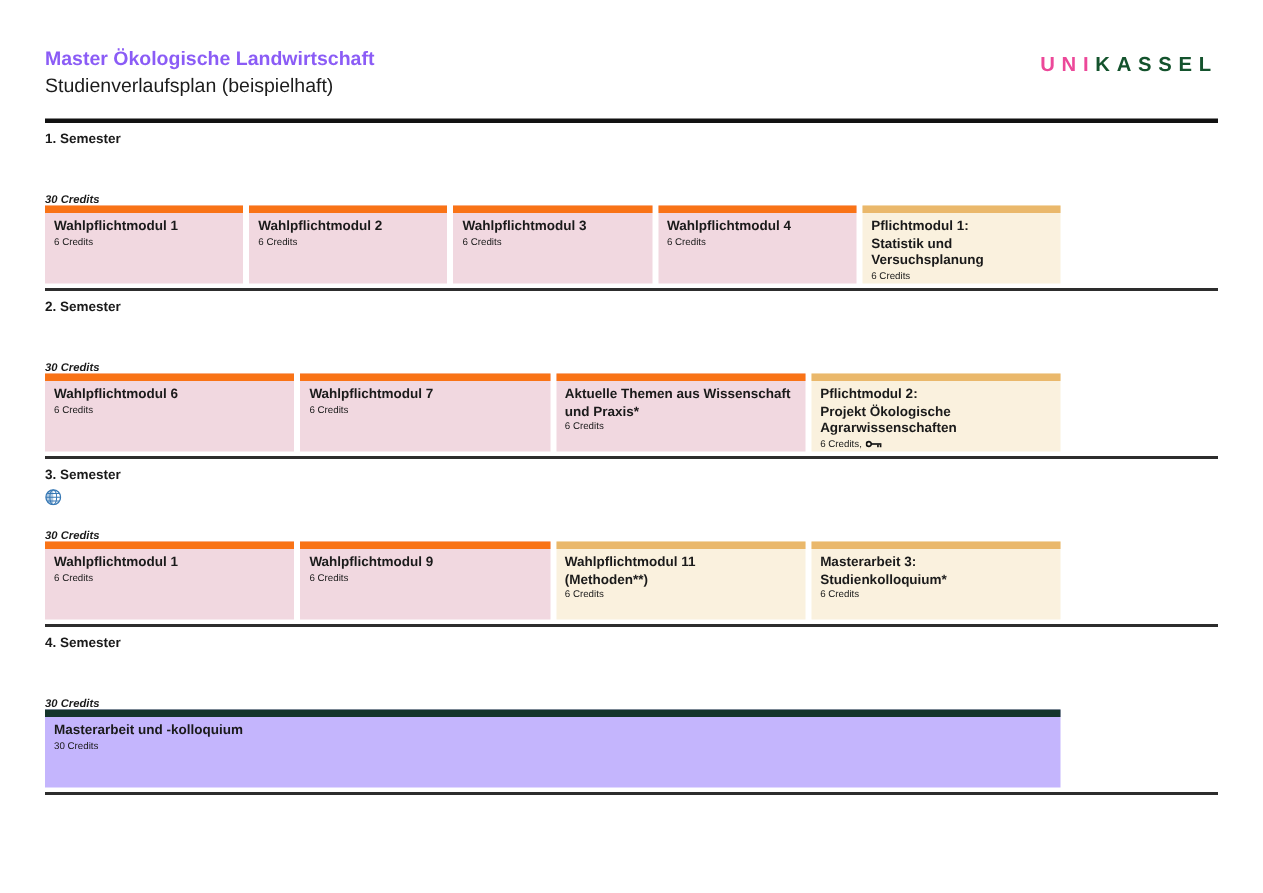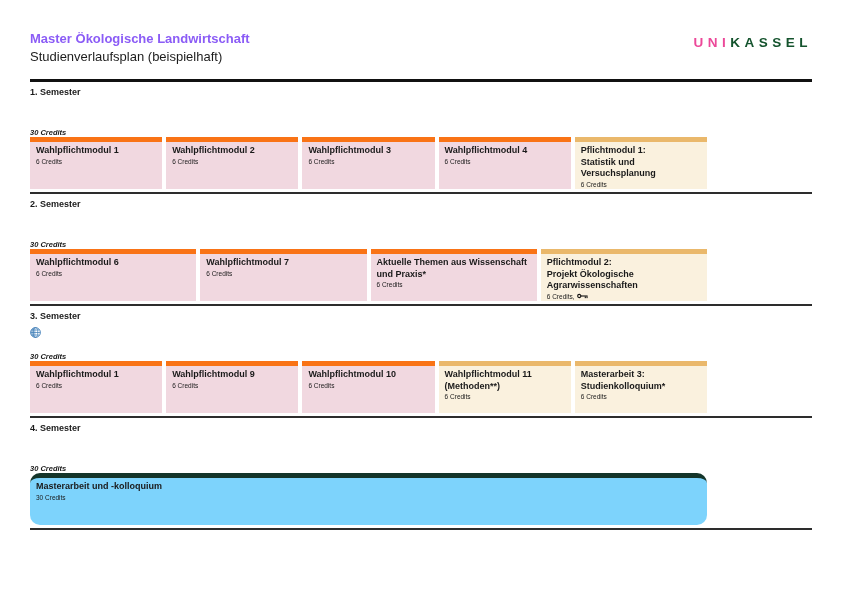--- a/index.html
+++ b/index.html
@@ -22,21 +22,21 @@
   .toprule{border-top:3px solid #111;margin-top:4px;}
 
   
   .sem-row{display:flex;align-items:flex-start;border-bottom:2px solid #2d2d2d;padding:5px 0 3px 0;flex-direction:column;}
   .sem-col{width:62px;height:50px;display:flex;flex-direction:column;justify-content:space-between;flex-shrink:0;}
   .sem-name{font-size:9px;font-weight:bold;line-height:1.2;}
   .sem-credits{font-size:7.5px;font-weight:bold;font-style:italic;}
   .modules{display:flex;gap:4px;width:677px;}
   .module{flex:1;height:52px;box-sizing:border-box;border-top:5px solid #f97316;background:#f1d8e0;padding:3px 6px 0 6px;}
   .module.methodisch{border-top-color:#eab86b;background:#faf1de;}
-  .module.abschluss{border-top-color:#14352a;background:#7dd3fc;border-radius:10px;}
+  .module.abschluss{border-top-color:#14352a;background:#c4b5fd;}
   .module-title{font-size:9px;font-weight:bold;line-height:1.28;white-space:pre-line;}
   .module-credits{font-size:6.5px;margin-top:1px;display:flex;align-items:center;gap:2px;}
   .globe-wrap{margin-top:2px;}
 
   
   .footer{display:flex;margin-top:186px;}
   .legende{width:225px;margin-right:22px;flex-shrink:0;margin-top:45px;}
   .hinweise{flex:1;}
   .sec-head{display:flex;justify-content:space-between;align-items:flex-end;border-bottom:2px solid #111;padding-bottom:3px;}
   .sec-title{font-size:9px;font-weight:bold;}
@@ -148,24 +148,20 @@
       </div>
       <div class="sem-credits">30 Credits</div>
     </div>
     <div class="modules">
       <div class="module">
         <div class="module-title">Wahlpflichtmodul 1</div>
         <div class="module-credits">6 Credits</div>
       </div>
       <div class="module">
         <div class="module-title">Wahlpflichtmodul 9</div>
-        <div class="module-credits">6 Credits</div>
-      </div>
-      <div class="module">
-        <div class="module-title">Wahlpflichtmodul 10</div>
         <div class="module-credits">6 Credits</div>
       </div>
       <div class="module methodisch">
         <div class="module-title">Wahlpflichtmodul 11
 (Methoden**)</div>
         <div class="module-credits">6 Credits</div>
       </div>
       <div class="module methodisch">
         <div class="module-title">Masterarbeit 3:
 Studienkolloquium*</div>

